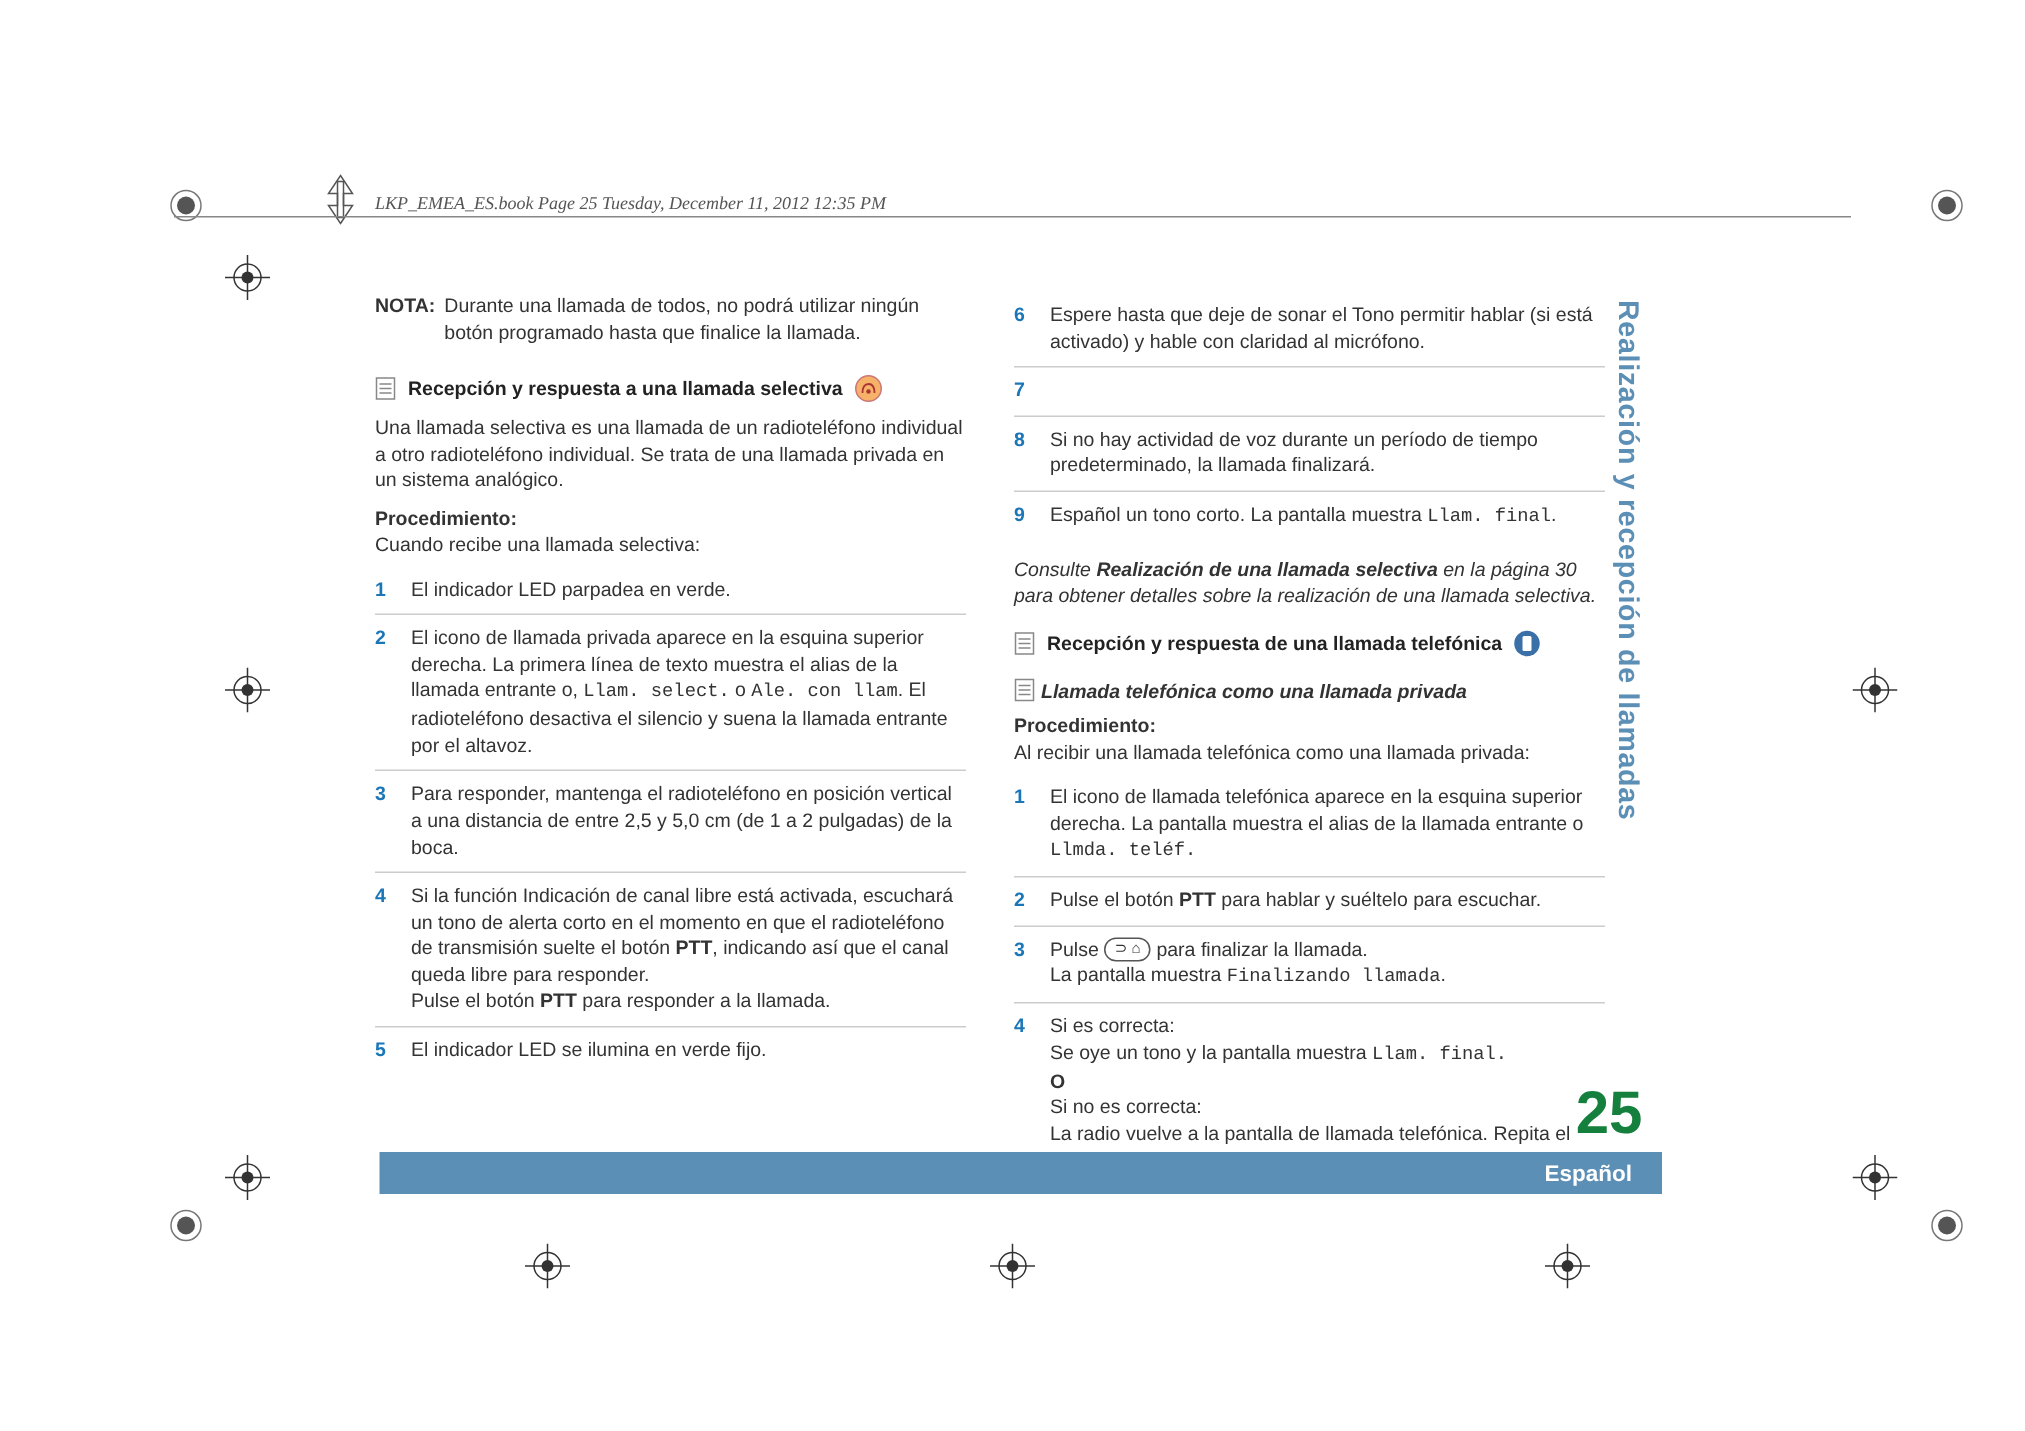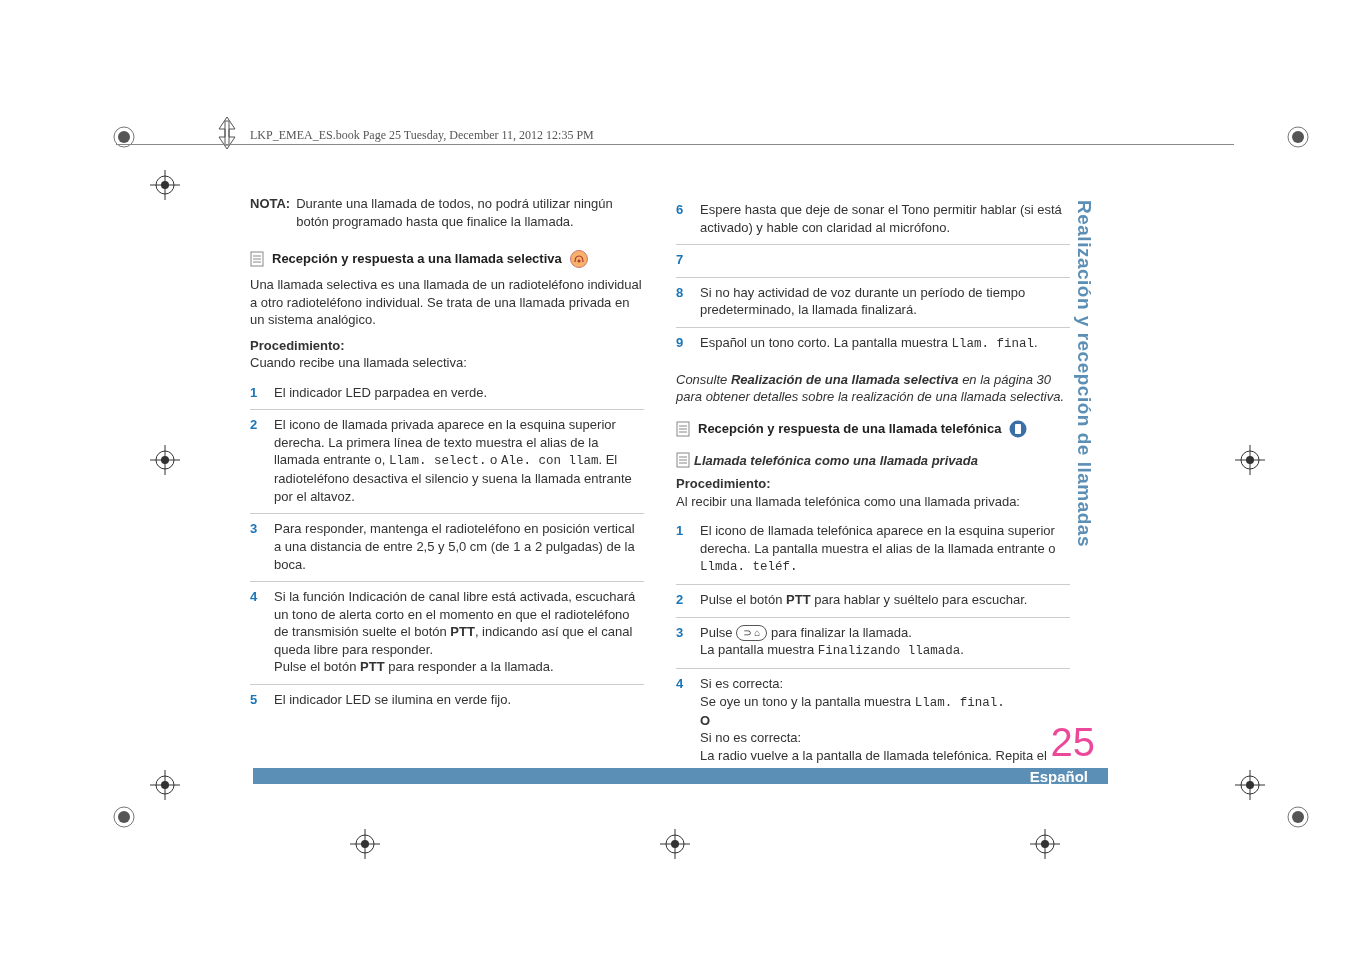--- a/index.html
+++ b/index.html
@@ -17,20 +17,21 @@
       width: 24px;
       height: 24px;
     }
     .page-header {
       position: absolute;
       top: 128px;
       left: 250px;
       font-family: "Times New Roman", serif;
       font-size: 12px;
       color: #555;
+      font-style: italic;
     }
     .header-line {
       position: absolute;
       top: 144px;
       left: 116px;
       right: 116px;
       height: 1px;
       background: #888;
     }
     .content {
@@ -118,29 +119,29 @@
       font-size: 19px;
       font-weight: bold;
       color: #5c8fb5;
       letter-spacing: 0.5px;
     }
     .page-num {
       position: absolute;
       right: 255px;
       top: 720px;
       font-size: 40px;
-      font-weight: normal;
-      color: #ec4899;
+      font-weight: bold;
+      color: #15803d;
     }
     .footer-bar {
       position: absolute;
       right: 242px;
       top: 768px;
       width: 855px;
-      height: 16px;
+      height: 28px;
       background: #5c8fb5;
       display: flex;
       justify-content: flex-end;
       align-items: center;
       padding-right: 20px;
     }
     .footer-bar .lang {
       color: #fff;
       font-weight: bold;
       font-size: 15px;

